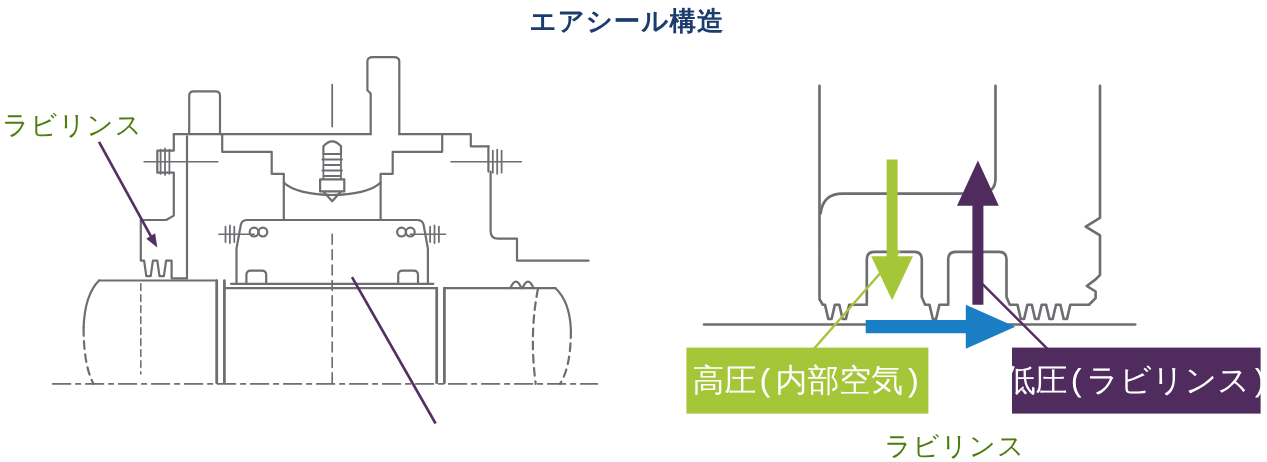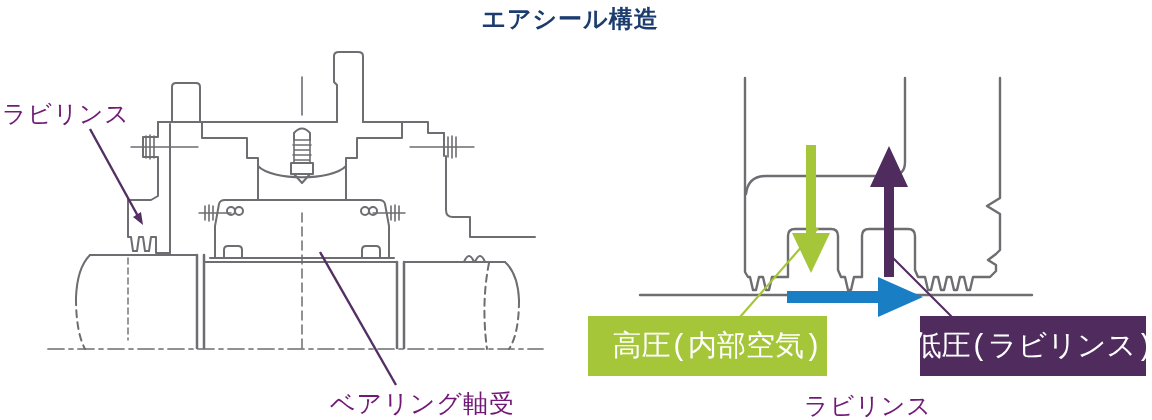--- a/index.html
+++ b/index.html
@@ -1,33 +1,33 @@
 <!DOCTYPE html>
 <html><head>
 <meta charset="utf-8">
 <style>
   html,body{margin:0;padding:0;background:#ffffff;}
   #stage{
     position:relative;width:1152px;height:420px;background:#ffffff;overflow:hidden;
     font-family:Liberation Mono, monospace;
   }
   #stage svg{position:absolute;left:0;top:0;}
-  .lbl{position:absolute;color:#701a75;white-space:nowrap;}
+  .lbl{position:absolute;color:#4d7c0f;white-space:nowrap;}
   #title{
     position:absolute;left:400px;top:3px;width:340px;text-align:center;
     font-size:24px;font-weight:600;color:#1b3c6d;letter-spacing:1px;
   }
   #lab-left{left:2px;top:98px;font-size:24px;letter-spacing:1px;}
   #lab-bearing{left:330px;top:387px;font-size:25px;letter-spacing:1px;}
   #lab-right{left:788px;top:390px;width:160px;text-align:center;font-size:24px;letter-spacing:1px;}
   .tagbox{
     position:absolute;top:316px;height:60px;display:flex;align-items:center;justify-content:center;
     color:#ffffff;font-size:29px;white-space:nowrap;
   }
-  #box-high{left:588px;width:220px;background:#a6c63a;padding-left:19px;}
+  #box-high{left:624px;width:220px;background:#a6c63a;}
   #box-low{left:920px;width:226px;background:#4f2b5e;}
 </style>
 </head>
 <body>
 
 <div id="stage">
 
   <svg width="1152" height="420" viewBox="0 0 1152 420">
 
     <g stroke="#6d6d72" stroke-width="2" fill="none" stroke-linejoin="round" stroke-linecap="round">
@@ -109,19 +109,18 @@
     <path stroke="#533063" stroke-width="2.2" fill="none" d="M 893,258 L 952,317"></path>
 
     <polygon fill="#1a7ec5" points="787,291 878,291 878,277 923,297 878,317 878,303 787,303"></polygon>
     <polygon fill="#a6c63a" points="806,145 816,145 816,233 830,233 811,273 792,233 806,233"></polygon>
     <polygon fill="#4f2b5e" points="884,277 894,277 894,187 908,187 889,146 870,187 884,187"></polygon>
   </svg>
 
   <div id="title">エアシール構造</div>
 
   <div id="lab-left" class="lbl">ラビリンス</div>
-  <div id="lab-bearing" class="lbl">ベアリング軸受</div>
 
   <div id="box-high" class="tagbox">高圧(内部空気)</div>
   <div id="box-low" class="tagbox">低圧(ラビリンス)</div>
   <div id="lab-right" class="lbl">ラビリンス</div>
 
 </div>
 
 </body></html>

